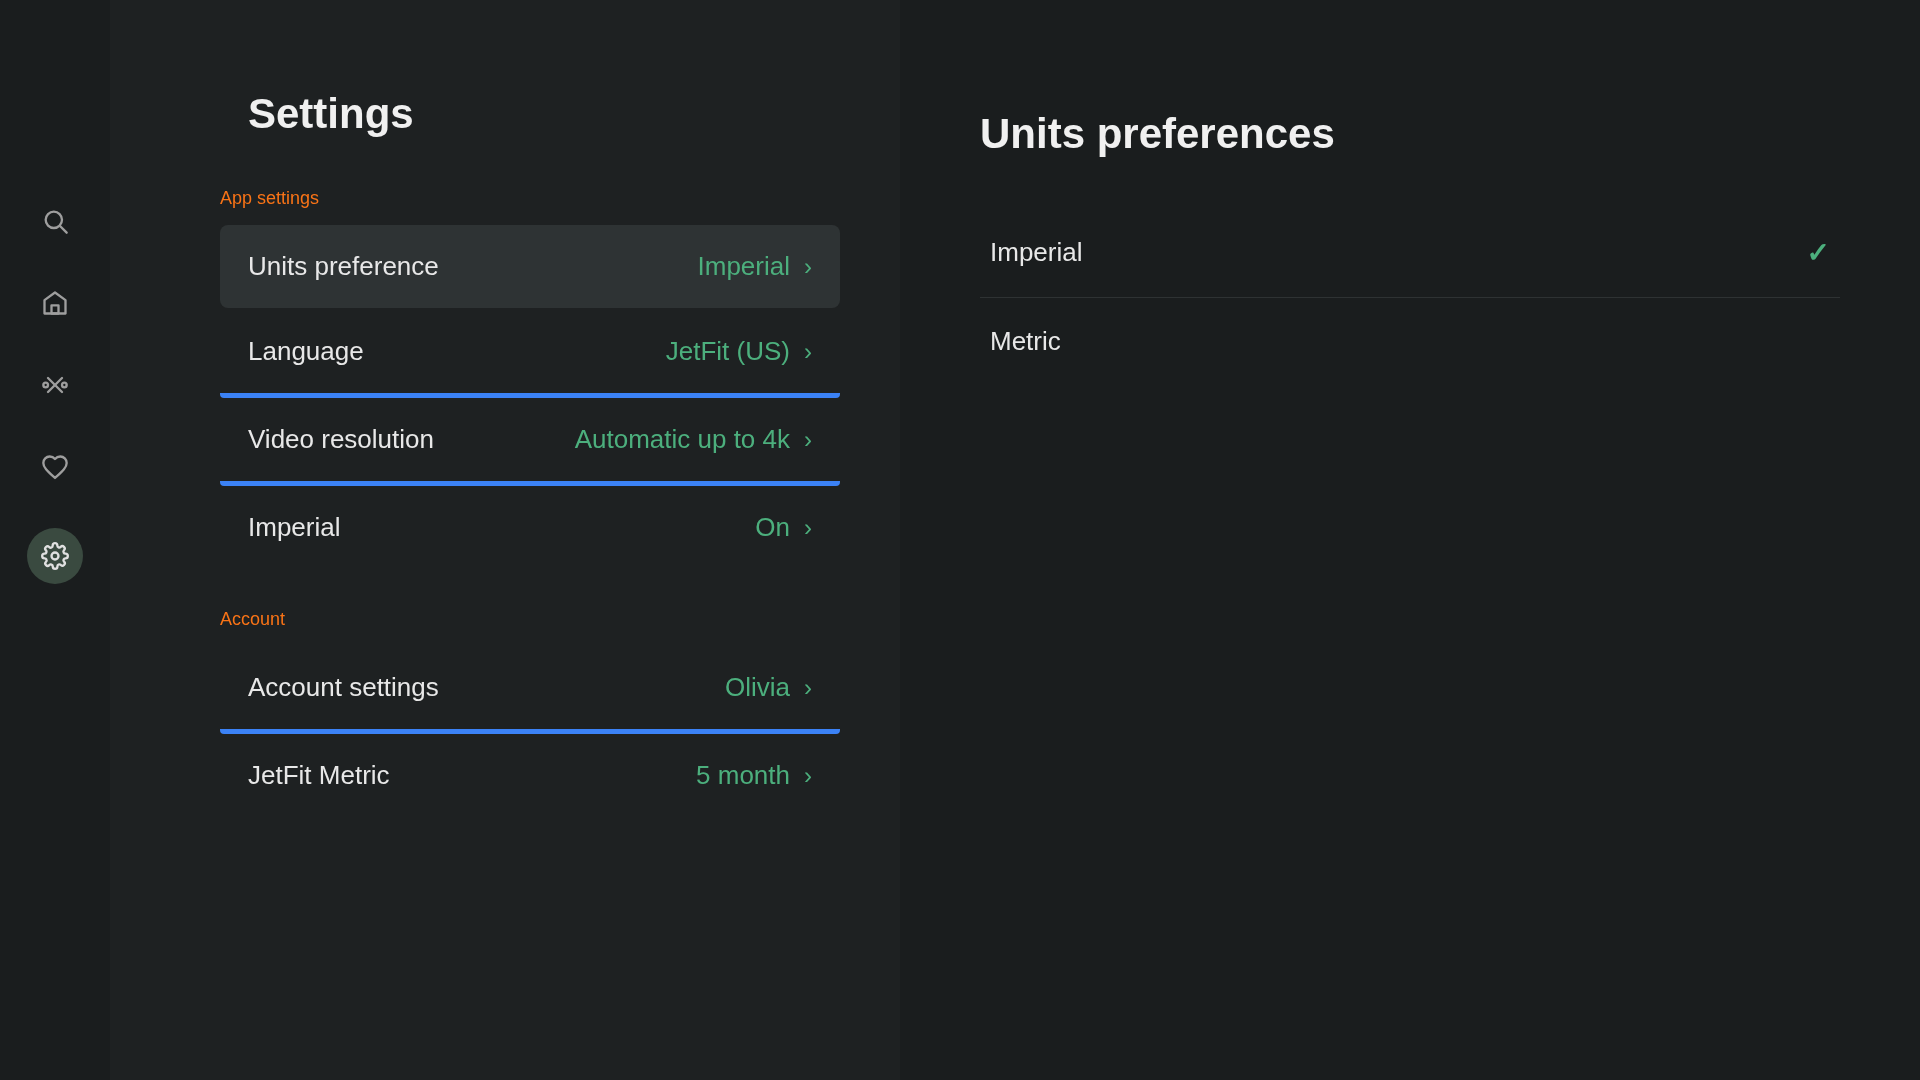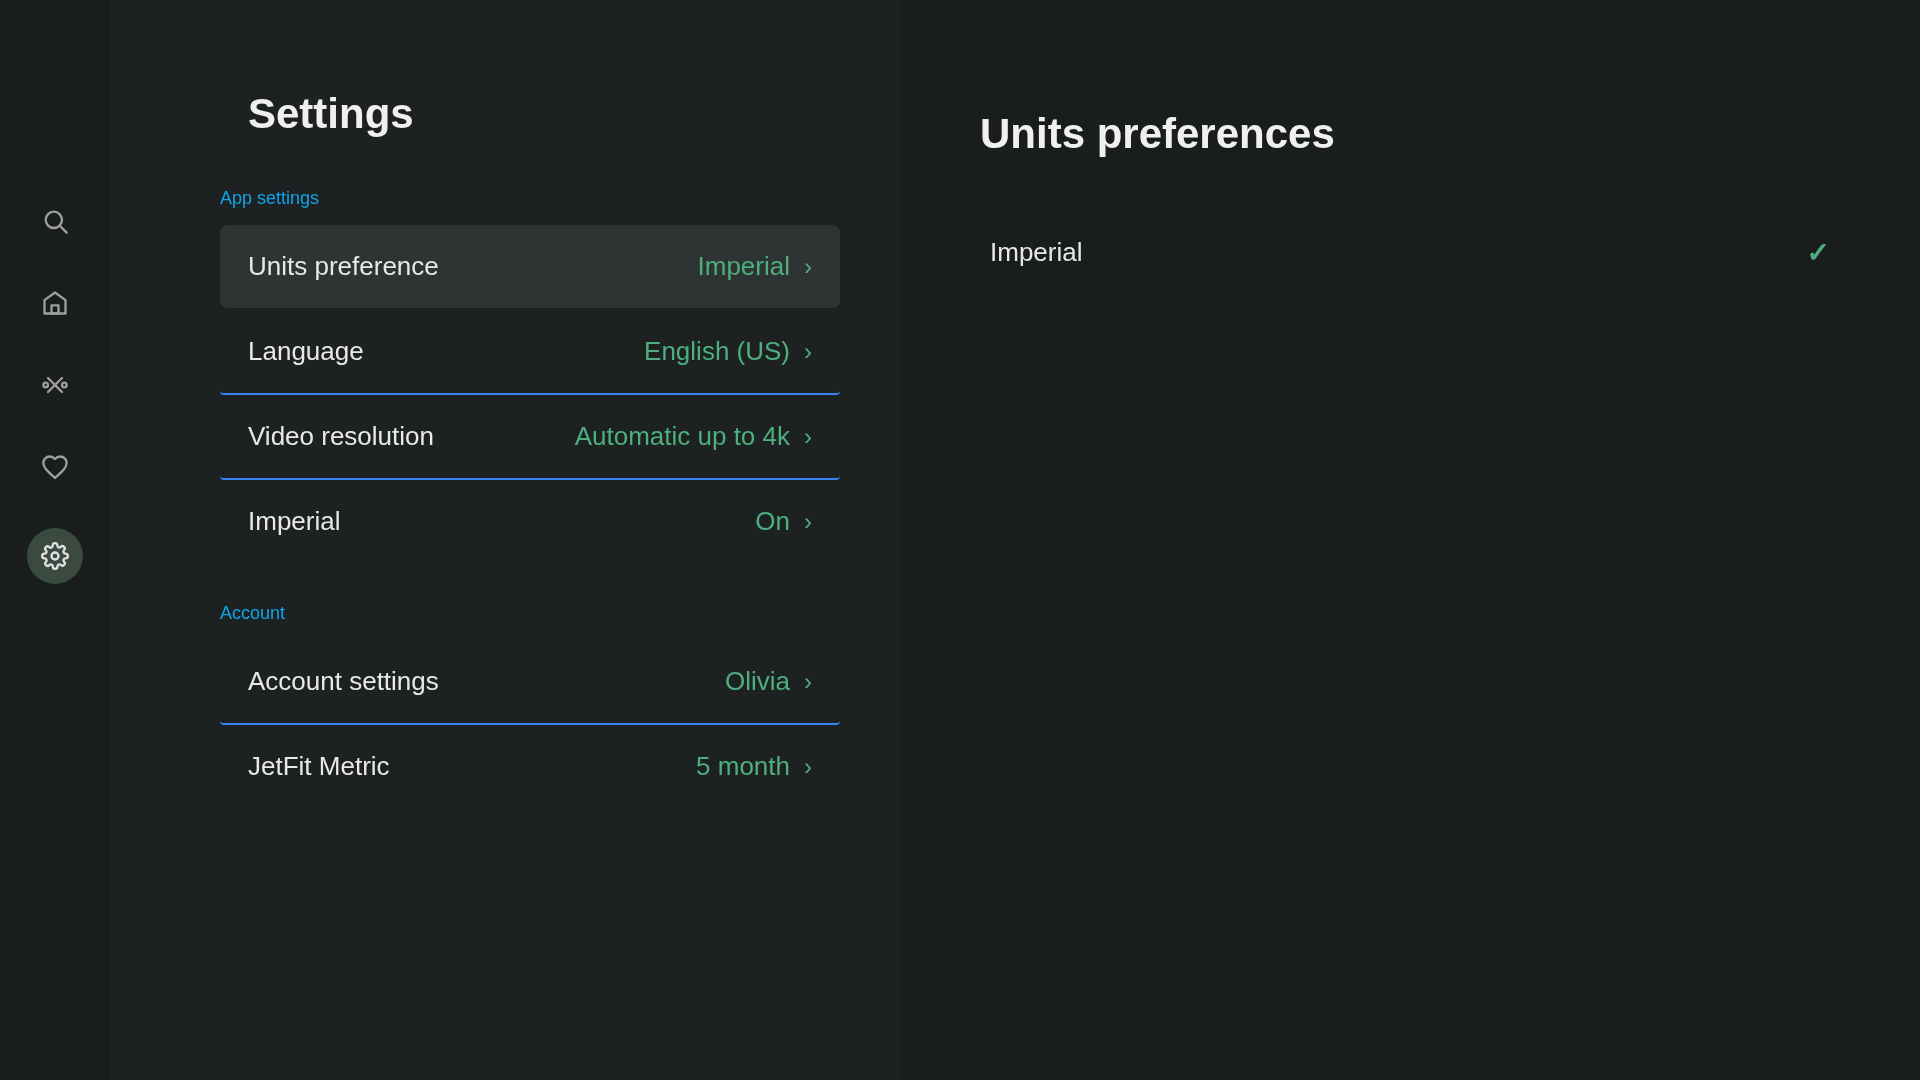--- a/index.html
+++ b/index.html
@@ -55,36 +55,36 @@
     .page-title {
       font-size: 42px;
       font-weight: 600;
       color: #f0f0f0;
       margin-bottom: 50px;
       margin-left: 28px;
     }
 
     .section-label {
       font-size: 18px;
-      color: #0ea5e9;
+      color: #f97316;
       margin-bottom: 16px;
       font-weight: 400;
     }
 
     .settings-list {
       list-style: none;
       margin-bottom: 40px;
     }
 
     .settings-item {
       display: flex;
       align-items: center;
       justify-content: space-between;
       padding: 26px 28px;
-      border-bottom: 2px solid #3b82f6;
+      border-bottom: 5px solid #3b82f6;
       cursor: pointer;
       border-radius: 4px;
     }
 
     .settings-item:last-child {
       border-bottom: none;
     }
 
     .settings-item.highlighted {
       background-color: #2e3334;
@@ -210,21 +210,21 @@
       <li class="settings-item highlighted">
         <span class="settings-item-left">Units preference</span>
         <span class="settings-item-right">
           <span>Imperial</span>
           <span class="chevron">›</span>
         </span>
       </li>
       <li class="settings-item">
         <span class="settings-item-left">Language</span>
         <span class="settings-item-right">
-          <span>English (US)</span>
+          <span>JetFit (US)</span>
           <span class="chevron">›</span>
         </span>
       </li>
       <li class="settings-item">
         <span class="settings-item-left">Video resolution</span>
         <span class="settings-item-right">
           <span>Automatic up to 4k</span>
           <span class="chevron">›</span>
         </span>
       </li>
@@ -259,14 +259,17 @@
   </div>
 </div>
 
 <div class="right-panel">
   <h2 class="right-title">Units preferences</h2>
   <ul class="options-list">
     <li class="option-item">
       <span>Imperial</span>
       <span class="option-check">✓</span>
     </li>
+    <li class="option-item">
+      <span>Metric</span>
+    </li>
   </ul>
 </div>
 
 </body></html>

